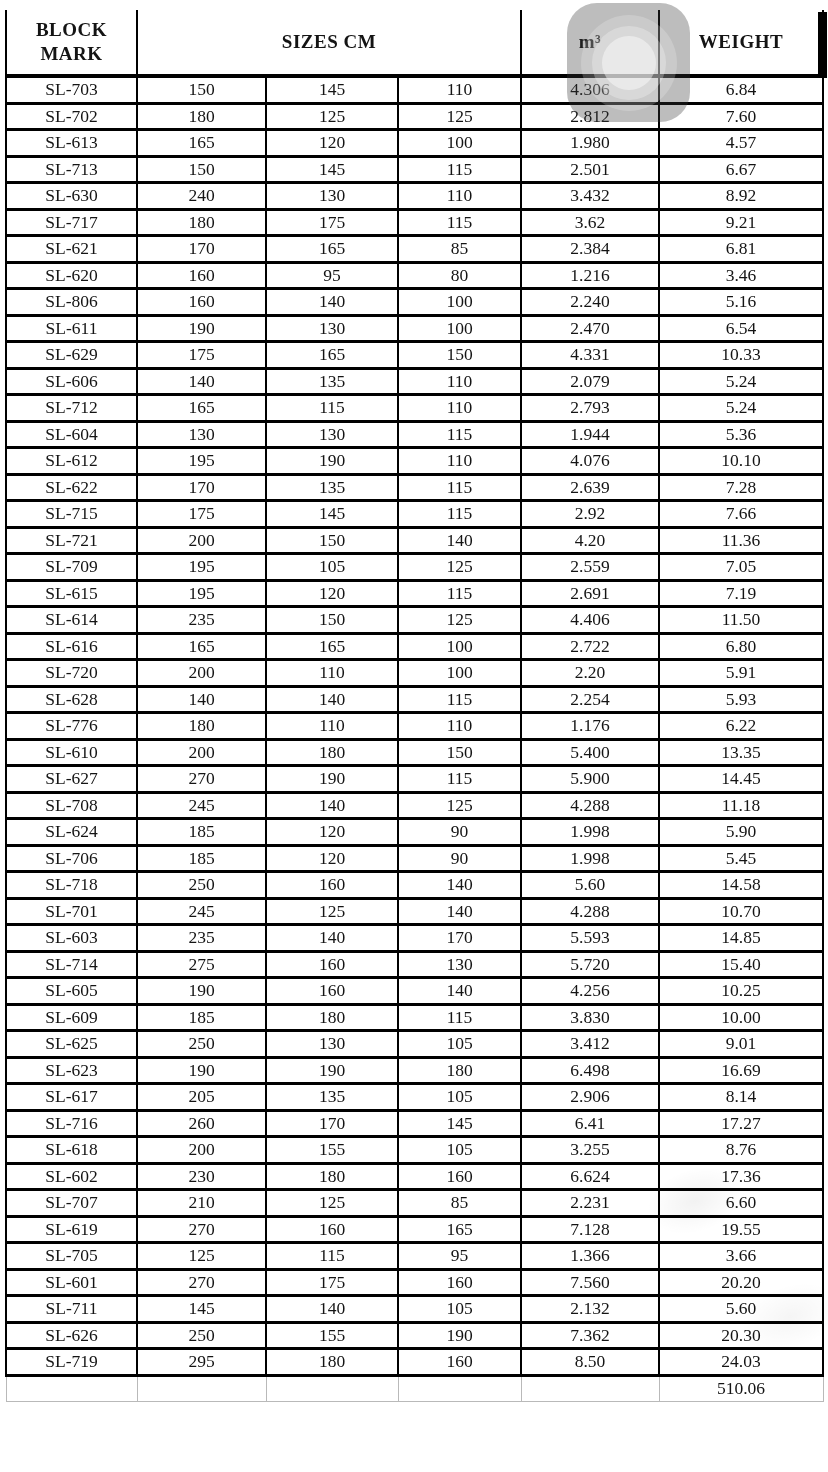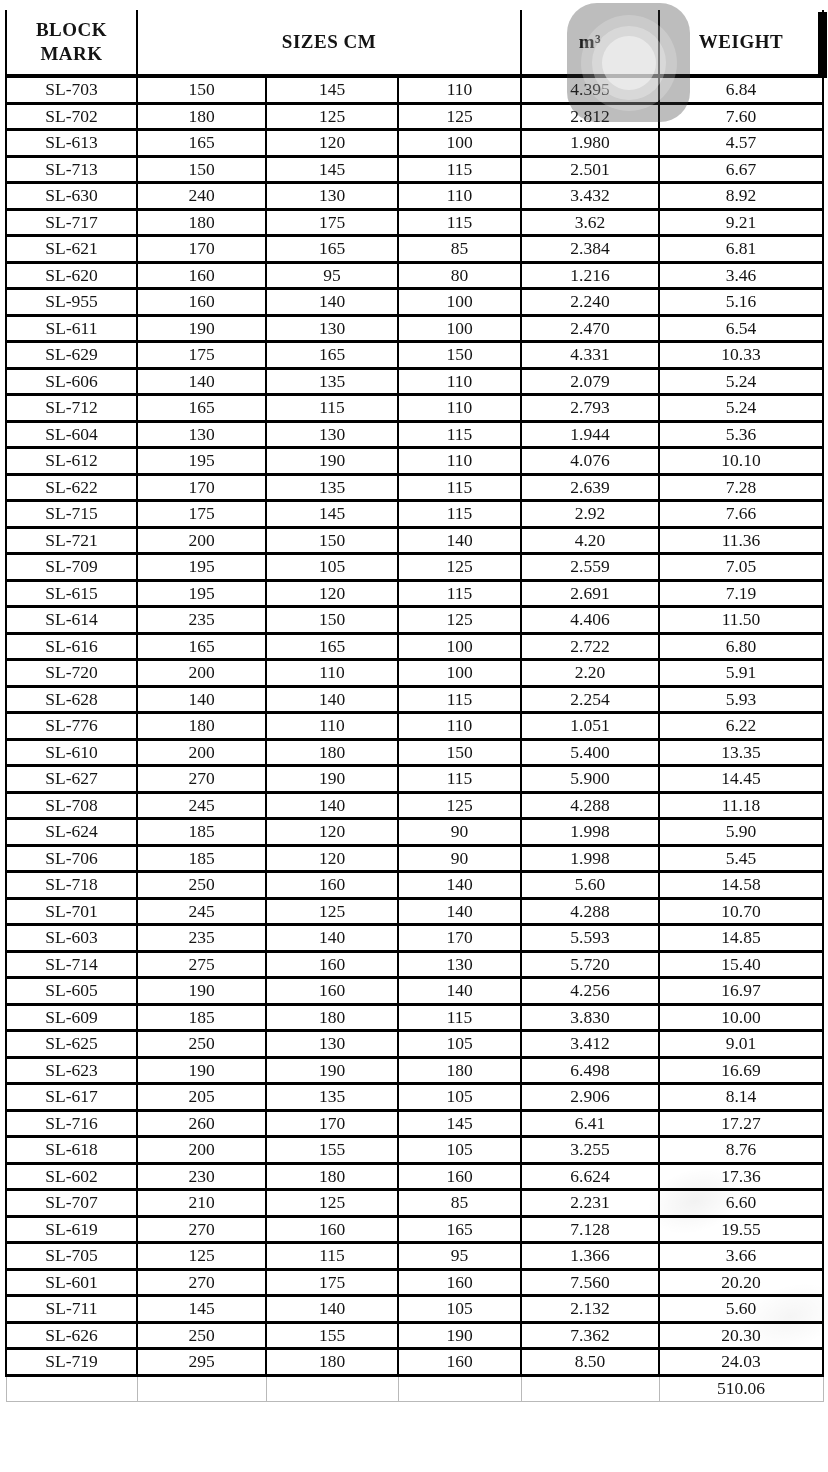--- a/index.html
+++ b/index.html
@@ -120,21 +120,21 @@
         <th>m³</th>
         <th>WEIGHT</th>
       </tr>
     </thead>
     <tbody id="rows-body">
         <tr>
           <td>SL-703</td>
           <td>150</td>
           <td>145</td>
           <td>110</td>
-          <td>4.395</td>
+          <td>4.306</td>
           <td>6.84</td>
         </tr>
         <tr>
           <td>SL-702</td>
           <td>180</td>
           <td>125</td>
           <td>125</td>
           <td>2.812</td>
           <td>7.60</td>
         </tr>
@@ -180,21 +180,21 @@
         </tr>
         <tr>
           <td>SL-620</td>
           <td>160</td>
           <td>95</td>
           <td>80</td>
           <td>1.216</td>
           <td>3.46</td>
         </tr>
         <tr>
-          <td>SL-955</td>
+          <td>SL-806</td>
           <td>160</td>
           <td>140</td>
           <td>100</td>
           <td>2.240</td>
           <td>5.16</td>
         </tr>
         <tr>
           <td>SL-611</td>
           <td>190</td>
           <td>130</td>
@@ -312,21 +312,21 @@
           <td>140</td>
           <td>115</td>
           <td>2.254</td>
           <td>5.93</td>
         </tr>
         <tr>
           <td>SL-776</td>
           <td>180</td>
           <td>110</td>
           <td>110</td>
-          <td>1.051</td>
+          <td>1.176</td>
           <td>6.22</td>
         </tr>
         <tr>
           <td>SL-610</td>
           <td>200</td>
           <td>180</td>
           <td>150</td>
           <td>5.400</td>
           <td>13.35</td>
         </tr>
@@ -393,21 +393,21 @@
           <td>130</td>
           <td>5.720</td>
           <td>15.40</td>
         </tr>
         <tr>
           <td>SL-605</td>
           <td>190</td>
           <td>160</td>
           <td>140</td>
           <td>4.256</td>
-          <td>16.97</td>
+          <td>10.25</td>
         </tr>
         <tr>
           <td>SL-609</td>
           <td>185</td>
           <td>180</td>
           <td>115</td>
           <td>3.830</td>
           <td>10.00</td>
         </tr>
         <tr>

